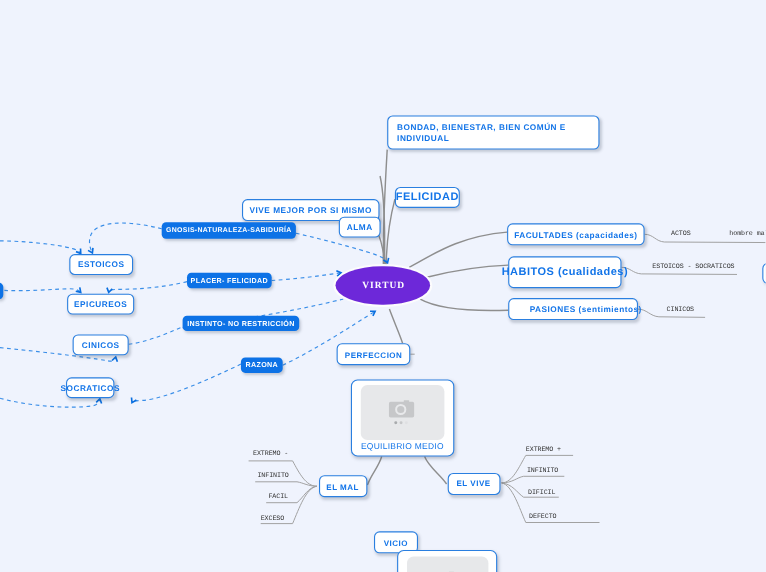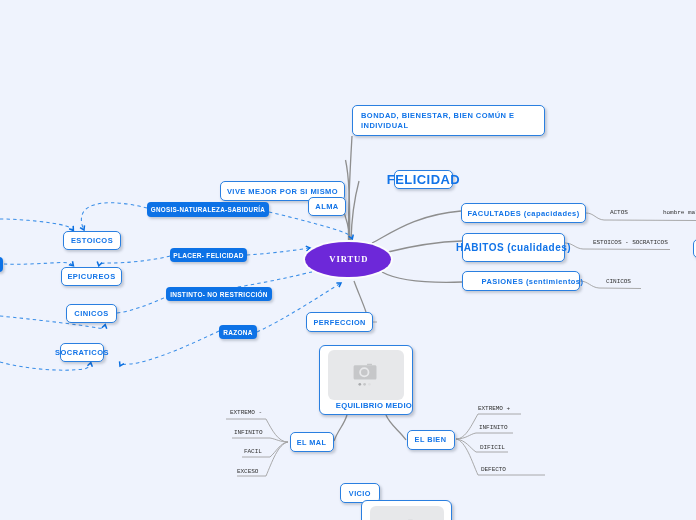--- a/index.html
+++ b/index.html
@@ -18,22 +18,22 @@
   .n-blue{background:#0d72e6;border-radius:4px;color:#fff;font-weight:bold;
           letter-spacing:.3px;box-shadow:1.5px 2px 2.5px rgba(60,70,90,.25);}
   
   .n-plain{color:#333;font-size:6.1px;letter-spacing:-0.1px;font-weight:normal;white-space:nowrap;
            font-family:"Liberation Mono",monospace;}
   .ellipse{background:#6d28d9;font-family:Liberation Serif, serif;border-radius:50%;color:#fff;font-weight:bold;
            letter-spacing:0.9px;text-indent:0.9px;box-shadow:0 0 0 2px #fcfcfd;}
   .imgbox{background:#e7e8ea;border-radius:6px;position:absolute;}
   .card{background:#fff;border:1.6px solid #2a7fe0;border-radius:6px;position:absolute;
         box-shadow:1.5px 2px 3px rgba(60,70,90,.28);box-sizing:border-box;}
-  .cardlabel{position:absolute;color:#1274e8;font-weight:bold;letter-spacing:.25px;
-             text-align:right;width:100%;}
+  .cardlabel{position:absolute;color:#1274e8;font-weight:normal;letter-spacing:.25px;
+             text-align:center;width:100%;}
 </style>
 </head>
 <body>
 
 <div id="stage">
   <svg class="links" viewBox="0 0 696 520">
     <g id="grey-links" fill="none" stroke="#8e8e8e" stroke-width="1.3">
         <path d="M352,136 C350,170 348,205 348.5,241"></path>
         <path d="M345.5,160 C350,180 350,215 349.5,241"></path>
         <path d="M359,181 C354,200 351.5,220 351,241"></path>
@@ -87,21 +87,21 @@
   <div id="nodes-layer">
       <div class="node ellipse" style="left: 305.4px; top: 241.6px; width: 86px; height: 35.6px; font-size: 8.6px;">
         <span>VIRTUD</span>
       </div>
       <div class="node n-white" style="left: 352px; top: 105px; width: 193px; height: 31px; font-size: 7.5px; justify-content: flex-start; padding: 0px 8px; white-space: normal; line-height: 1.28;">
         <span>BONDAD, BIENESTAR, BIEN COMÚN E INDIVIDUAL</span>
       </div>
       <div class="node n-white" style="left: 220px; top: 149px; width: 125px; height: 20px; font-size: 7.5px; margin-top: 32px;">
         <span>VIVE MEJOR POR SI MISMO</span>
       </div>
-      <div class="node n-white" style="left: 359px; top: 170px; width: 59px; height: 19px; font-size: 13px; margin-left: 35px;">
+      <div class="node n-white" style="left: 359px; top: 170px; width: 59px; height: 19px; font-size: 10px;">
         <span>FELICIDAD</span>
       </div>
       <div class="node n-white" style="left: 308px; top: 197px; width: 38px; height: 19px; font-size: 7.5px;">
         <span>ALMA</span>
       </div>
       <div class="node n-blue" style="left: 147px; top: 202px; width: 122px; height: 15px; font-size: 6.3px;">
         <span>GNOSIS-NATURALEZA-SABIDURÍA</span>
       </div>
       <div class="node n-white" style="left: 63px; top: 231px; width: 58px; height: 19px; font-size: 7.5px;">
         <span>ESTOICOS</span>
@@ -133,21 +133,21 @@
       <div class="node n-white" style="left: 462px; top: 271px; width: 118px; height: 20px; font-size: 7.5px; padding-left: 23px;">
         <span>PASIONES (sentimientos)</span>
       </div>
       <div class="node n-white" style="left: 306.3px; top: 312.4px; width: 66.7px; height: 19.5px; font-size: 7.3px;">
         <span>PERFECCION</span>
       </div>
       <div class="node n-white" style="left: 289.5px; top: 432px; width: 44px; height: 20px; font-size: 7.3px;">
         <span>EL MAL</span>
       </div>
       <div class="node n-white" style="left: 406.5px; top: 429.5px; width: 48px; height: 20.5px; font-size: 7.3px;">
-        <span>EL BIEN</span>
+        <span>EL VIVE</span>
       </div>
       <div class="node n-white" style="left: 339.7px; top: 483.3px; width: 40.4px; height: 20.2px; font-size: 7.3px;">
         <span>VICIO</span>
       </div>
       <div class="card" style="left: 318.5px; top: 344.7px; width: 94.5px; height: 70.5px;">
         <div class="imgbox" style="left: 8.5px; top: 4.5px; width: 76px; height: 49.5px;"><svg width="100%" height="100%" viewBox="0 0 76 50" preserveAspectRatio="none">
             <g fill="#c6c7c9">
               <rect x="39" y="14.0" width="5.0" height="1.5" rx="0.4"></rect>
               <path d="M27.2 15.3h19.7c0.9 0 1.6 0.7 1.6 1.6v11.4c0 0.9-0.7 1.6-1.6 1.6H27.2c-0.9 0-1.6-0.7-1.6-1.6V16.9c0-0.9 0.7-1.6 1.6-1.6z"></path>
             </g>

